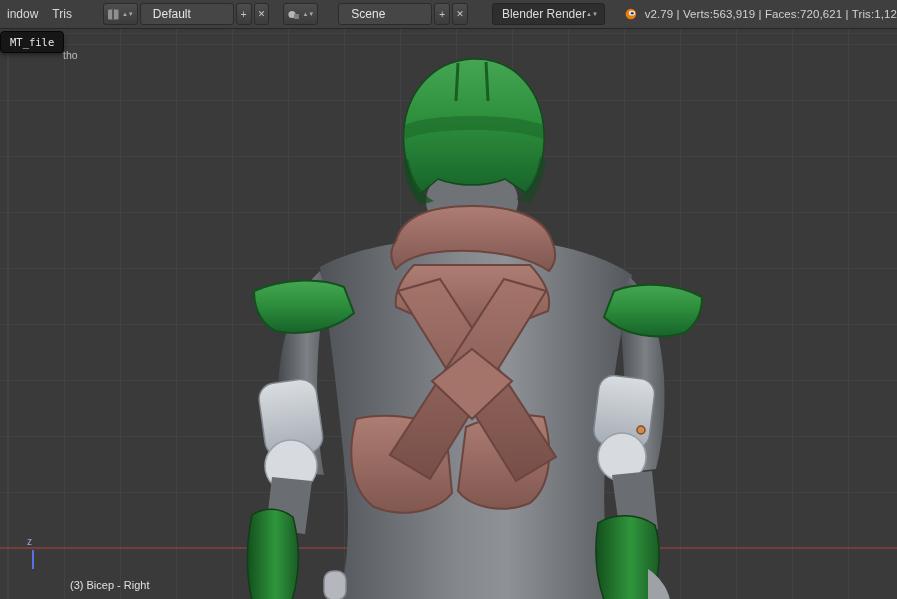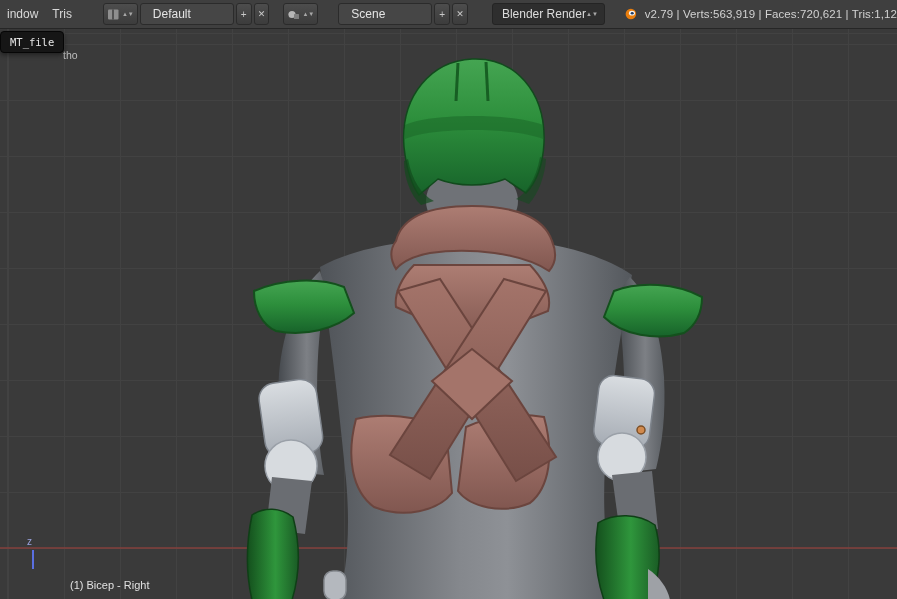--- a/index.html
+++ b/index.html
@@ -169,16 +169,16 @@
       </g>
 
       <circle cx="641" cy="401" r="4" fill="var(--cursor-orange)" stroke="#7c4f26" stroke-width="1.5"></circle>
 
       <line x1="33" y1="521" x2="33" y2="540" stroke="#5a6fe0" stroke-width="2"></line>
     </svg>
 
     <div class="view-label">tho</div>
     <div class="tooltip">MT_file</div>
     <div class="axis-z-label">z</div>
-    <div class="object-label">(1) Bicep - Right</div>
+    <div class="object-label">(3) Bicep - Right</div>
   </div>
 
 </div>
 
 </body></html>

